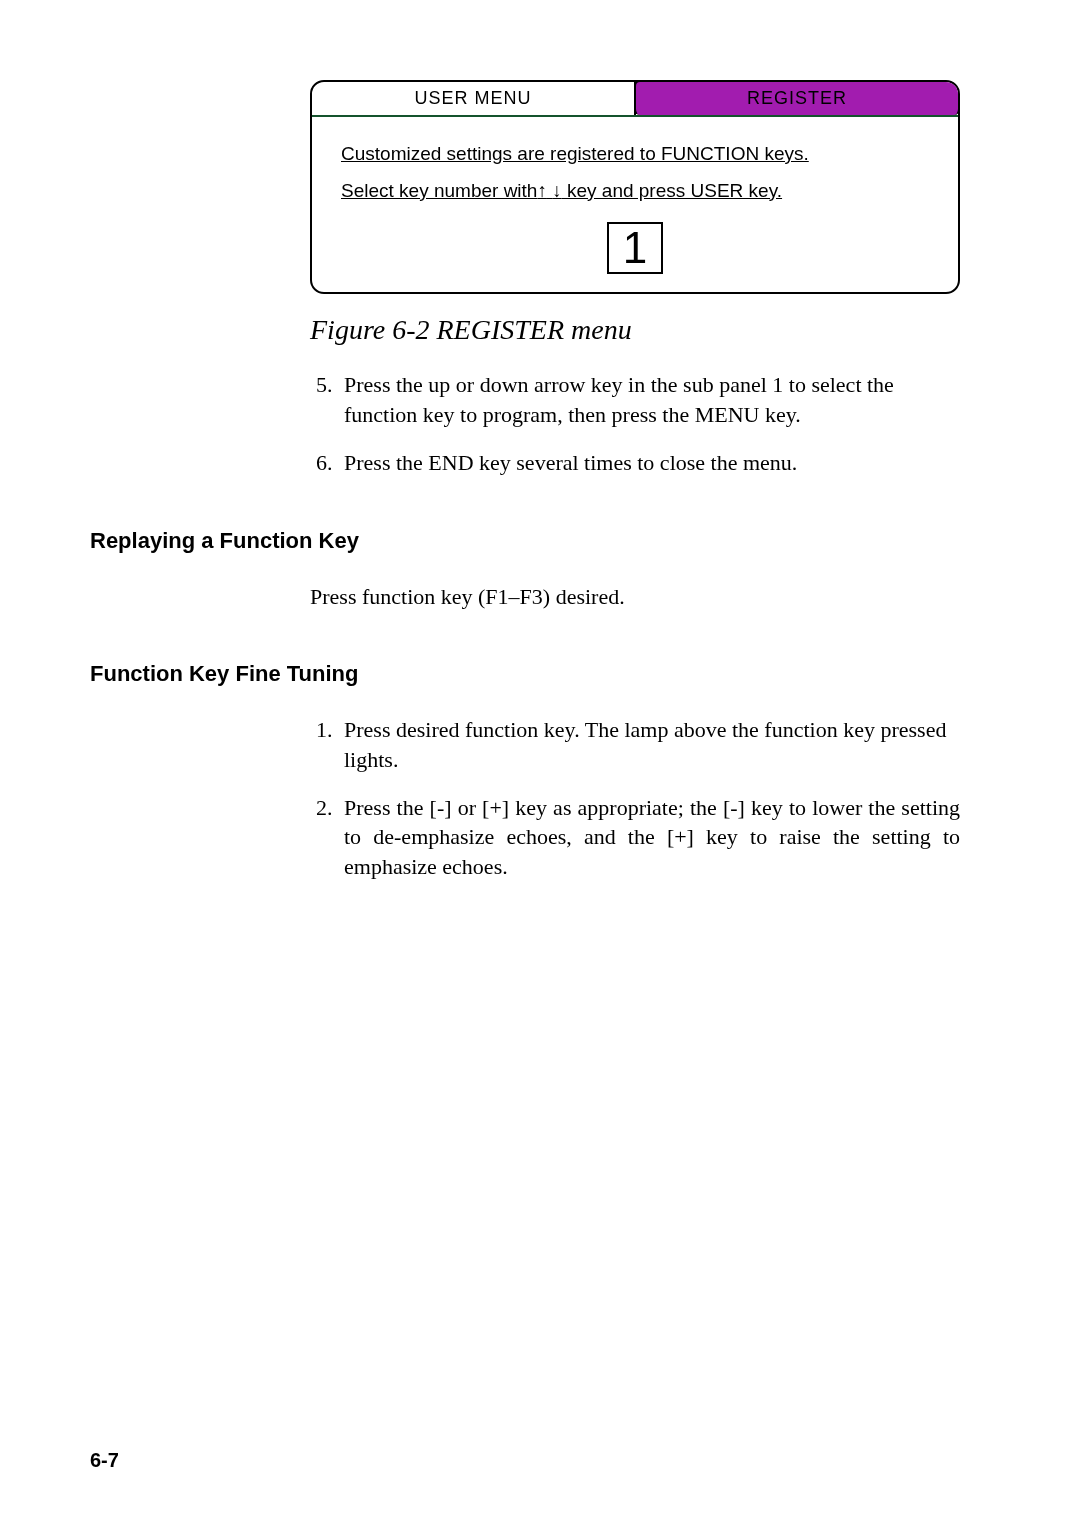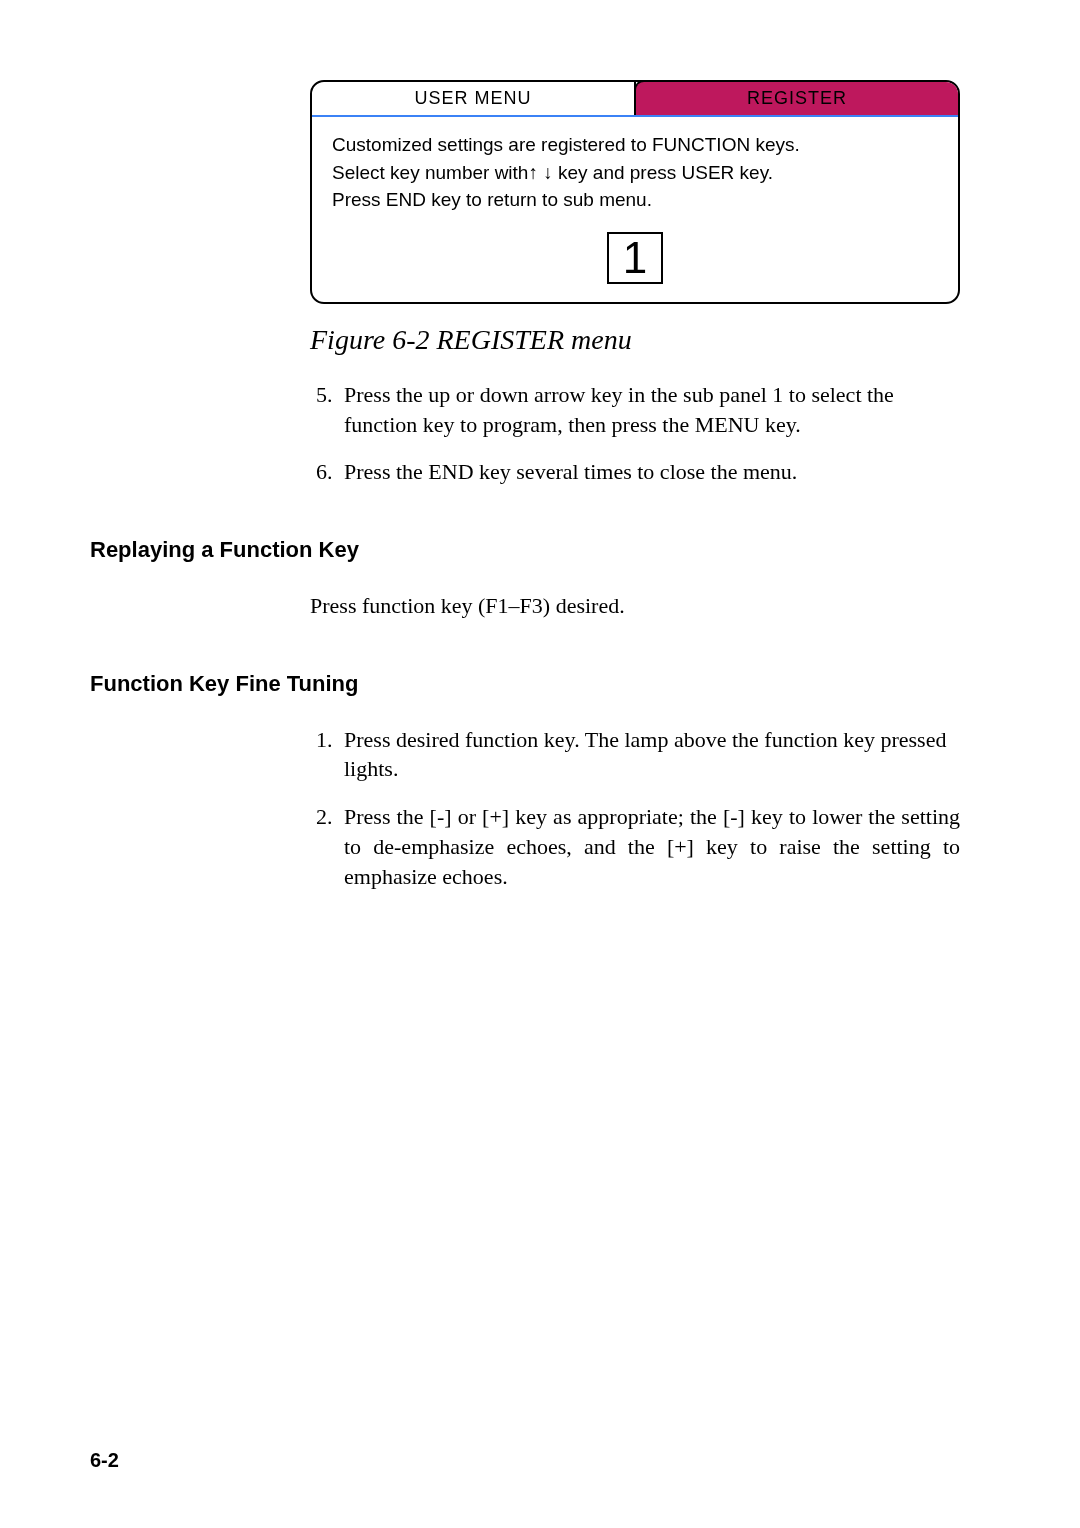--- a/index.html
+++ b/index.html
@@ -17,21 +17,21 @@
       margin-right: 30px;
     }
     .menu-panel {
       border: 2px solid #000;
       border-radius: 14px;
       overflow: hidden;
       margin-bottom: 20px;
     }
     .tabs {
       display: flex;
-      border-bottom: 2px solid #3b82f6;
+      border-bottom: 2px solid #14532d;
       font-family: Arial, Helvetica, sans-serif;
       font-size: 18px;
       letter-spacing: 1px;
     }
     .tab {
       flex: 1;
       text-align: center;
       padding: 6px 0;
       border-right: 2px solid #000;
       position: relative;
@@ -39,32 +39,33 @@
     .tab:last-child { border-right: none; }
     .tab.active {
       border-top: 2px solid #000;
       border-left: 2px solid #000;
       border-right: 2px solid #000;
       border-top-left-radius: 10px;
       border-top-right-radius: 10px;
       margin-top: -2px;
       margin-left: -2px;
       margin-right: -2px;
-      background: #be185d;
+      background: #a21caf;
+      border-radius: 6px;
     }
     .tab.middle {
       letter-spacing: 3px;
     }
     .panel-body {
       padding: 14px 20px 18px 20px;
       font-family: Arial, Helvetica, sans-serif;
       font-size: 19px;
       line-height: 1.45;
     }
-    .panel-body p { margin: 0; }
+    .panel-body p { margin: 9px; text-decoration: underline; }
     .num-box {
       display: flex;
       justify-content: center;
       margin-top: 18px;
     }
     .num-box-inner {
       border: 2px solid #000;
       padding: 0 14px;
       font-family: Arial, Helvetica, sans-serif;
       font-size: 44px;
@@ -119,21 +120,20 @@
   <div class="menu-panel">
     <div class="tabs">
       <div class="tab">USER MENU</div>
       <div class="tab active">REGISTER</div>
     </div>
     <div class="panel-body">
       <p>Customized settings are registered to FUNCTION keys.</p>
       <p>
         <span>Select key number with</span><span class="arrow">↑</span> <span class="arrow">↓</span><span> key and press USER key.</span>
       </p>
-      <p>Press END key to return to sub menu.</p>
       <div class="num-box">
         <div class="num-box-inner">1</div>
       </div>
     </div>
   </div>
 
   <div class="figure-caption">Figure 6-2 REGISTER menu</div>
 
   <ol class="steps" start="5">
     <li><span>Press the up or down arrow key in the sub panel 1 to select the function key to program, then press the MENU key.</span></li>
@@ -153,13 +153,13 @@
 <div class="content-area">
 
 
   <ol class="steps">
     <li><span>Press desired function key. The lamp above the function key pressed lights.</span></li>
     <li style="text-align:justify;"><span>Press the [-] or [+] key as appropriate; the [-] key to lower the setting to de-emphasize echoes, and the [+] key to raise the setting to emphasize echoes.</span></li>
   </ol>
 
 </div>
 
-<div class="page-number">6-2</div>
+<div class="page-number">6-7</div>
 
 </body></html>

